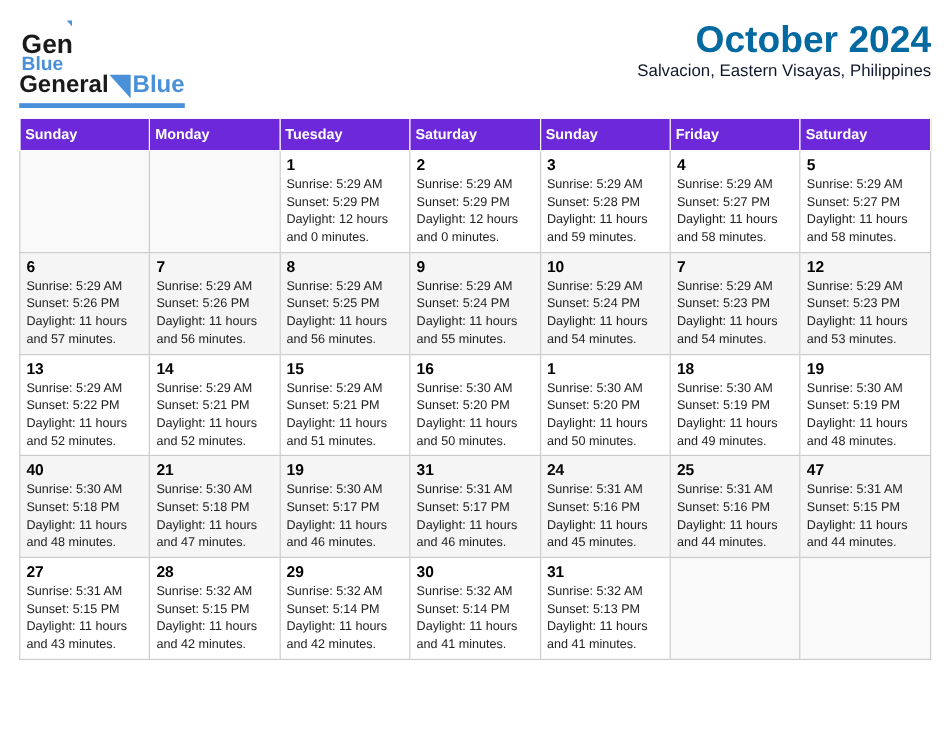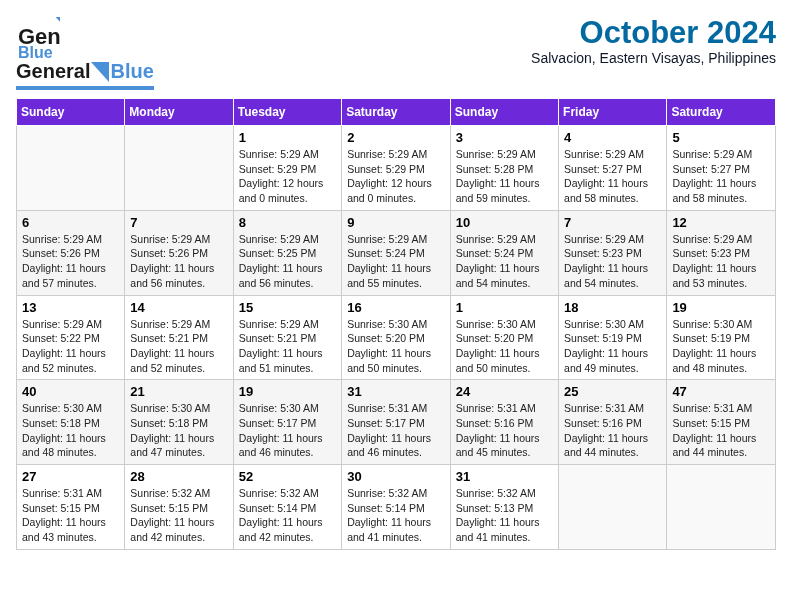--- a/index.html
+++ b/index.html
@@ -233,21 +233,21 @@
       <tr>
         <td>
           <span class="day-number">27</span>
           <div class="day-info">Sunrise: 5:31 AM<br>Sunset: 5:15 PM<br>Daylight: 11 hours<br>and 43 minutes.</div>
         </td>
         <td>
           <span class="day-number">28</span>
           <div class="day-info">Sunrise: 5:32 AM<br>Sunset: 5:15 PM<br>Daylight: 11 hours<br>and 42 minutes.</div>
         </td>
         <td>
-          <span class="day-number">52</span>
+          <span class="day-number">29</span>
           <div class="day-info">Sunrise: 5:32 AM<br>Sunset: 5:14 PM<br>Daylight: 11 hours<br>and 42 minutes.</div>
         </td>
         <td>
           <span class="day-number">30</span>
           <div class="day-info">Sunrise: 5:32 AM<br>Sunset: 5:14 PM<br>Daylight: 11 hours<br>and 41 minutes.</div>
         </td>
         <td>
           <span class="day-number">31</span>
           <div class="day-info">Sunrise: 5:32 AM<br>Sunset: 5:13 PM<br>Daylight: 11 hours<br>and 41 minutes.</div>
         </td>

